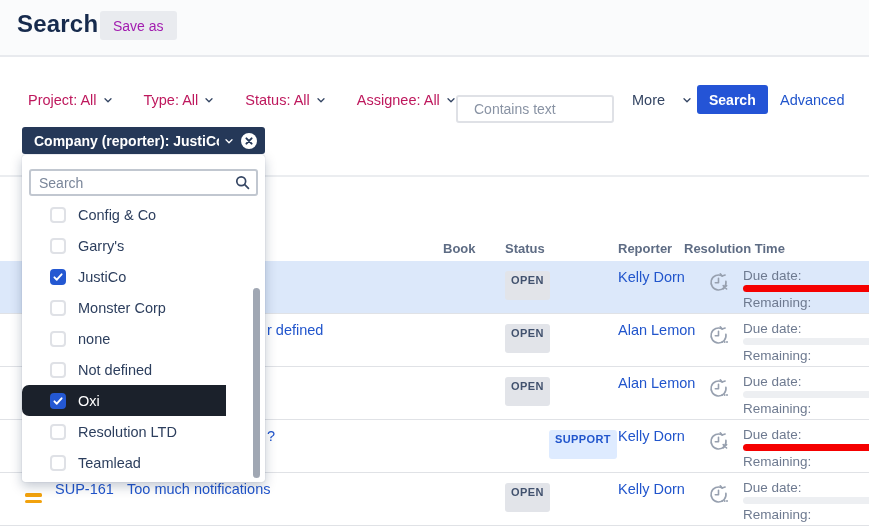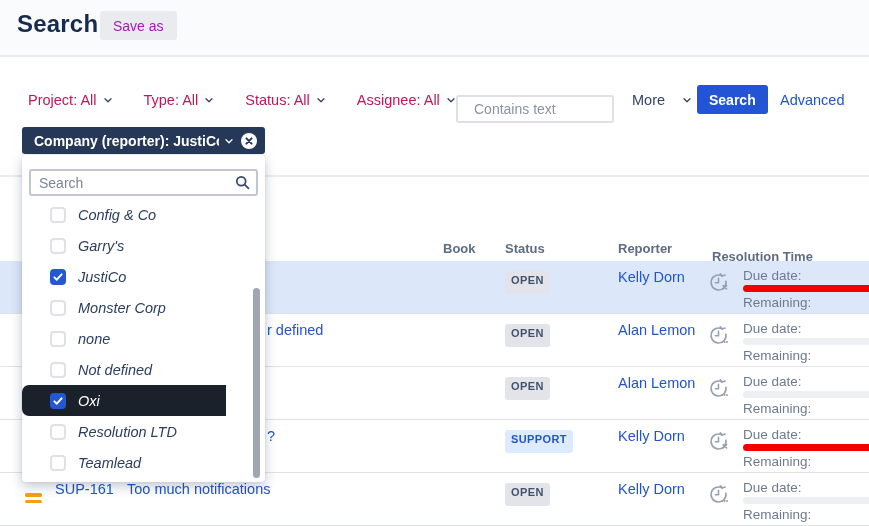--- a/index.html
+++ b/index.html
@@ -27,32 +27,32 @@
   .more-trigger{ position:absolute; left:632px; top:92px; display:flex; align-items:center; gap:16px;
     font-size:14.5px; color:#344563; cursor:pointer;}
   .search-btn{ position:absolute; left:697px; top:85px; height:29px; padding:0 12px;
     background:#2454d6; color:#fff; font-weight:700; font-size:14px; border:none; border-radius:3px;
     font-family:inherit; cursor:pointer; }
   .advanced-link{ position:absolute; left:780px; top:92px; font-size:14.5px; color:#2155cc; text-decoration:none; cursor:pointer;}
   .section-divider{ position:absolute; left:0; top:175px; width:869px; height:2px; background:#ebedf0; }
   
   .thead{ position:absolute; top:241px; left:0; width:869px; font-size:13px; font-weight:700; color:#5e6c84; }
   .th{ position:absolute; top:0; white-space:nowrap; }
-  .th-book{ left:443px; } .th-status{ left:505px; } .th-reporter{ left:618px; } .th-restime{ left:712px;margin-top:8px; }
+  .th-book{ left:443px; } .th-status{ left:505px; } .th-reporter{ left:618px; } .th-restime{ left:684px; }
   .rows{ position:absolute; left:0; top:261px; width:869px; }
   .trow{ position:relative; width:869px; height:53px; border-bottom:1px solid #e0e2e6; background:#fff; }
   .trow.selected{ background:#dce8fa; }
   .type-icon{ position:absolute; left:25px; top:17px; width:17px; height:13px; }
   .type-icon i{ display:block; height:3.5px; border-radius:1.5px; background:#f2a20d; margin-top:3px;}
   .issue-key{ position:absolute; left:55px; top:8px; font-size:14.5px; color:#2155cc; cursor:pointer; white-space:nowrap;}
   .summary{ position:absolute; left:127px; top:8px; font-size:14.5px; color:#2155cc; cursor:pointer; white-space:nowrap;}
   .summary.frag{ left:267px; }
   .lozenge{ position:absolute; left:505px; top:10px; font-size:11px; font-weight:700; letter-spacing:.4px;
-    padding:3px 6px 8px; border-radius:3px; background:#e2e4e9; color:#42526e; white-space:nowrap;}
-  .lozenge.info{ background:#deebff; color:#2155cc; }
+    padding:3px 6px 14px; border-radius:3px; background:#e2e4e9; color:#42526e; white-space:nowrap;}
+  .lozenge.info{ background:#deebff; color:#2155cc;margin-left:44px; }
   .reporter{ position:absolute; left:618px; top:8px; font-size:14.5px; color:#2155cc; cursor:pointer; white-space:nowrap;}
   .sla-icon{ position:absolute; left:707px; top:9px; width:24px; height:24px; }
   .res-col{ position:absolute; left:743px; top:0; width:130px; }
   .due-label,.rem-label{ font-size:13.5px; color:#6e7a90; }
   .due-label{ position:absolute; top:7px; }
   .res-bar{ position:absolute; top:24px; width:130px; height:7px; border-radius:3.5px; }
   .res-bar.overdue{ background:#f50000; }
   .res-bar.pending{ background:#edeff2; }
   .rem-label{ position:absolute; top:34px; }
   .hidden{ display:none; }
@@ -63,21 +63,21 @@
   .pill-label{ font-size:14px; font-weight:600; white-space:nowrap; overflow:hidden; flex:1;}
   .pill .chev{ margin:0 6px 0 4px; flex:none;}
   .pill-close{ width:16px; height:16px; flex:none; cursor:pointer;}
   .dd-panel{ position:absolute; left:22px; top:155px; width:243px; height:327px; z-index:19;
     background:#fff; border-radius:3px; box-shadow:0 4px 12px rgba(9,30,66,.25), 0 0 1px rgba(9,30,66,.3); }
   .dd-search-wrap{ position:absolute; left:7px; top:14px; width:229px; height:27px; }
   .dd-search{ width:100%; height:100%; border:2px solid #c1c7d0; border-radius:3px; padding:0 28px 0 8px;
     font-size:14px; font-family:inherit; color:#172b4d;}
   .dd-search::placeholder{ color:#7a869a; }
   .dd-mag{ position:absolute; right:7px; top:5px; width:17px; height:17px; pointer-events:none;}
-  .dd-list{ position:absolute; left:0; top:49px; width:204px; height:274px; overflow:hidden;font-style:italic; }
+  .dd-list{ position:absolute; left:0; top:49px; width:204px; height:274px; overflow:hidden; }
   .dd-inner{ margin-top:-5px; }
   .dd-item{ position:relative; height:31px; display:flex; align-items:center; gap:12px;
     padding:0 14px 0 28px; width:229px; font-size:14.5px; color:#2c3e5d; cursor:pointer;}
   .dd-item.highlighted{ background:#1b212b; color:#fff;border-radius:7px; }
   .cbx{ width:16px; height:16px; border:2px solid #dfe1e6; border-radius:4px; background:#fff; flex:none;}
   .cbx.checked{ border-color:#2458d2; background:#2458d2; display:flex; align-items:center; justify-content:center;}
   .dd-scroll-thumb{ position:absolute; right:5px; top:133px; width:7px; height:190px;
     background:rgba(128,138,153,.75); border-radius:4px; cursor:pointer;}
 </style>
 </head>

